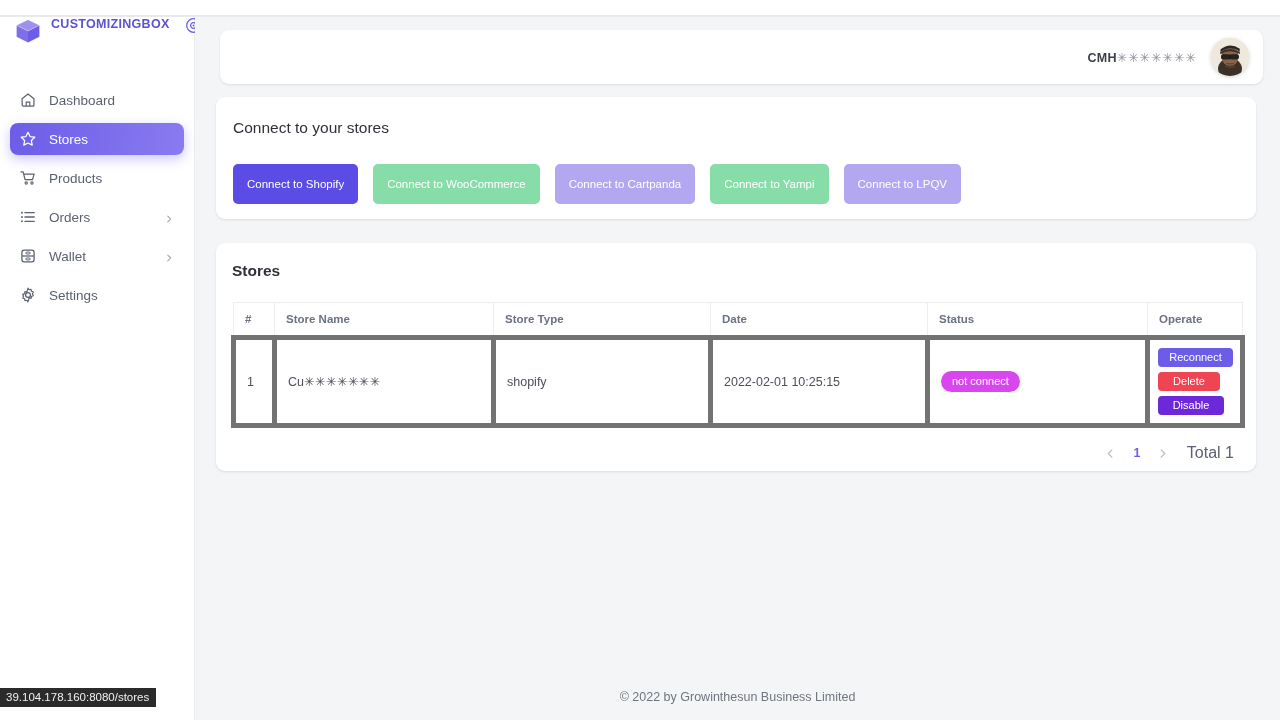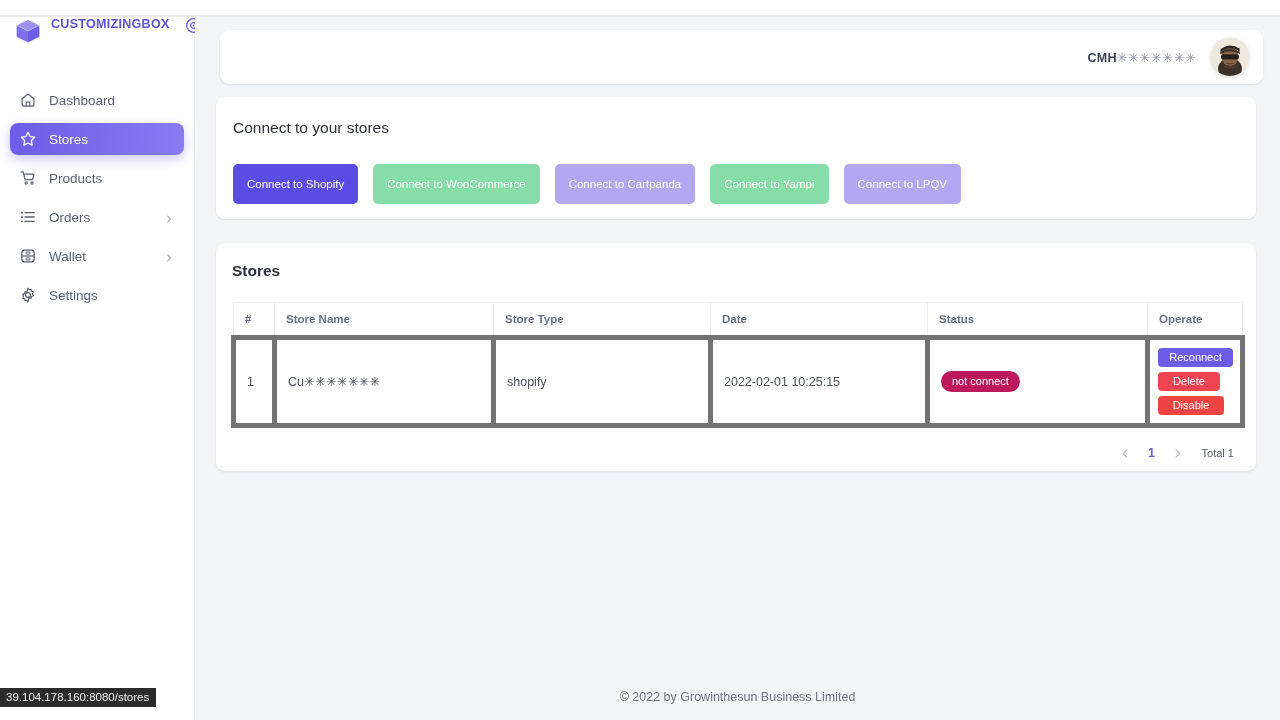--- a/index.html
+++ b/index.html
@@ -197,21 +197,21 @@
     font-size: 12.5px; color: #5b6171;
   }
   .pg-arrow {
     width: 26px; height: 26px; display: flex; align-items: center; justify-content: center;
     color: #b9bcc4; cursor: pointer; font-size: 13px;
   }
   .pg-num {
     min-width: 26px; height: 26px; display: flex; align-items: center; justify-content: center;
     color: #6c5ce8; font-weight: 700; cursor: pointer; font-size: 12.5px;
   }
-  .pg-total { margin-left: 11px; color: #5b6171; font-size: 11px; }
+  .pg-total { margin-left: 11px; color: #5b6171; font-size: 16px; }
 
   .footer {
     position: absolute; bottom: 16px; left: 0;
     width: 1085px; text-align: center;
     font-size: 12.5px; color: #70757f;
   }
 
   .statusbar {
     position: absolute; left: 0; bottom: 13px;
     background: #2b2b2b; color: #f1f1f1;
@@ -373,26 +373,26 @@
               <th>Status</th>
               <th>Operate</th>
             </tr>
         </thead>
         <tbody id="stores-body">
             <tr>
               <td>1</td>
               <td class="mask-cell"><span class="lead">Cu</span><span>✳✳✳✳✳✳✳</span></td>
               <td>shopify</td>
               <td>2022-02-01 10:25:15</td>
-              <td><span class="badge" style="background:#be185d">not connect</span></td>
+              <td><span class="badge" style="background:#d946ef">not connect</span></td>
               <td class="op-cell">
                 <div class="op-wrap">
                   <button class="opbtn reconnect" style="background:#6c5ce8">Reconnect</button>
                   <button class="opbtn delete" style="background:#ef4452">Delete</button>
-                  <button class="opbtn disable" style="background:#ef4444">Disable</button>
+                  <button class="opbtn disable" style="background:#6d28d9">Disable</button>
                 </div>
               </td>
             </tr>
           </tbody>
       </table>
 
       <div class="pager">
         <span class="pg-arrow">
           <svg viewBox="0 0 12 12" width="11" height="11">
               <polyline points="7.5,2 3.5,6 7.5,10" fill="none" stroke="currentColor" stroke-width="1.3" stroke-linecap="round" stroke-linejoin="round"></polyline>

